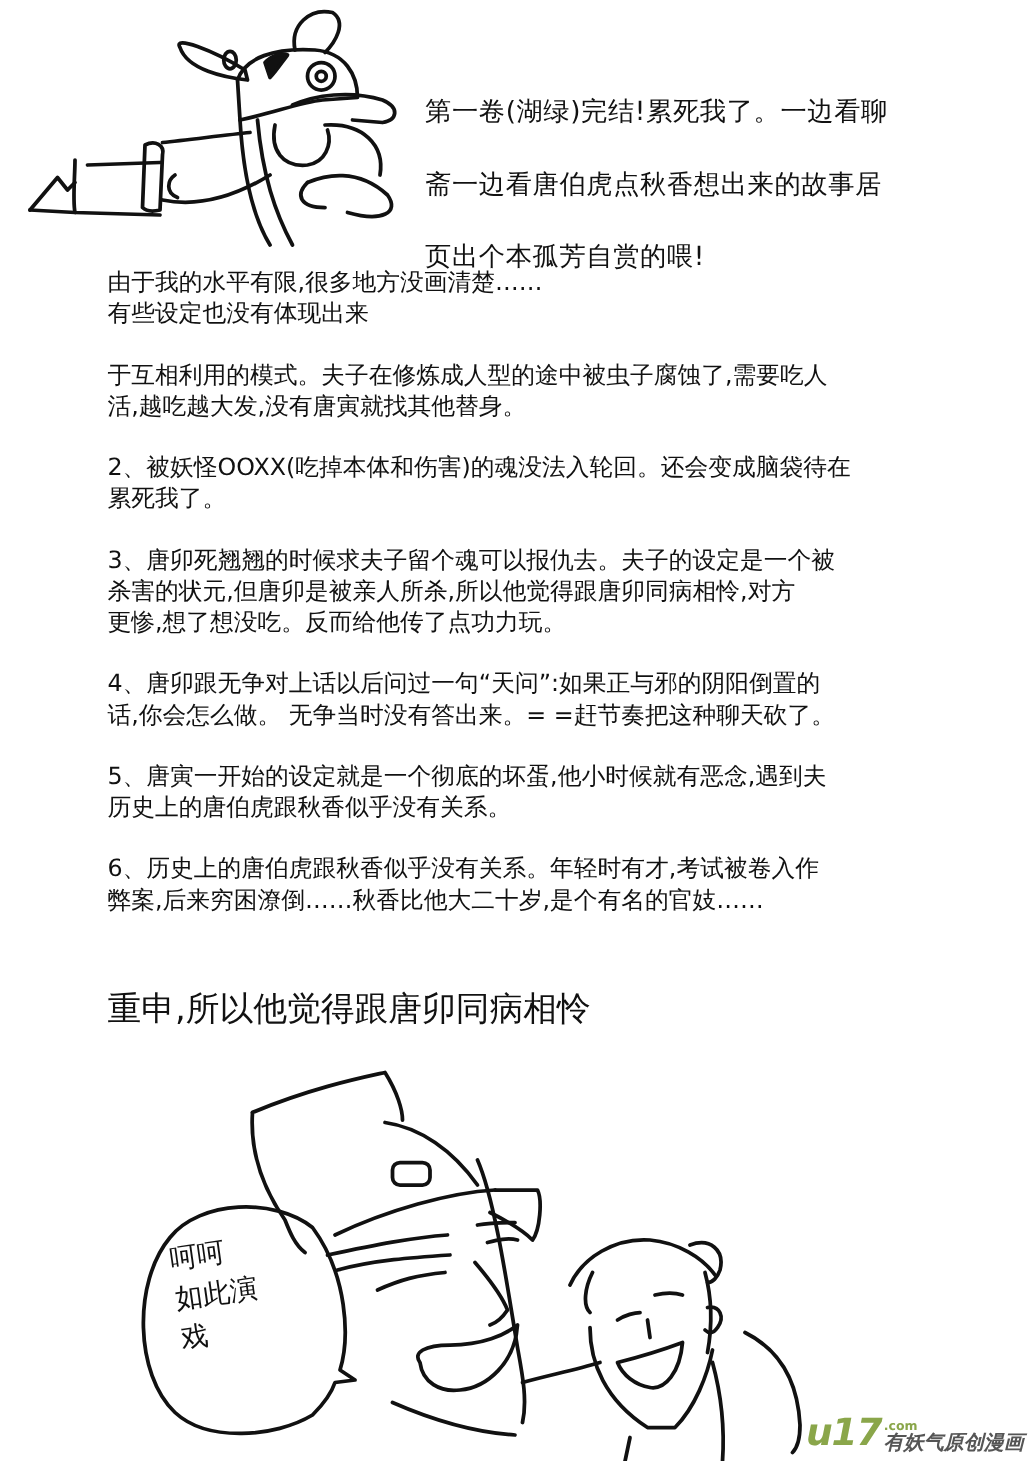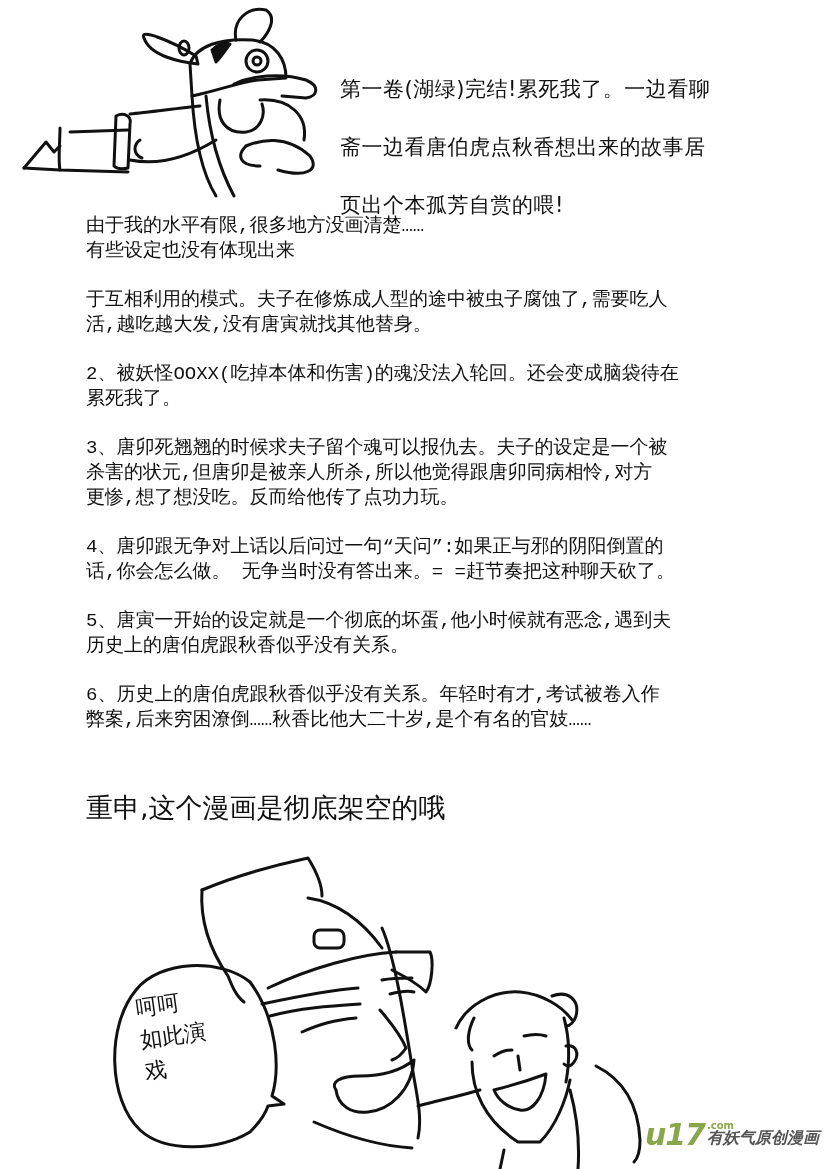--- a/index.html
+++ b/index.html
@@ -2,28 +2,28 @@
 <html><head>
 <meta charset="utf-8">
 <style>
   html, body { margin: 0; padding: 0; background: #ffffff; }
   body { width: 827px; height: 1169px; position: relative; overflow: hidden;
          font-family: "DejaVu Sans", sans-serif; color: #111; }
   .abs { position: absolute; }
   .intro { left: 340px; top: 48px; width: 440px; font-size: 21px; line-height: 34px; letter-spacing: 0.5px; }
   .intro div { white-space: nowrap; margin-top: 24px; }
   .notes { left: 86px; top: 214px; width: 700px; font-size: 19px; line-height: 25px; }
-  .notes .line { white-space: nowrap; font-family: Liberation Mono, monospace; }
+  .notes .line { white-space: nowrap; }
   .notes .para { margin-bottom: 24px; }
   .reiterate { left: 86px; top: 790px; font-size: 27px; line-height: 36px; white-space: nowrap; }
   svg.sketch { position: absolute; overflow: visible; }
   svg.sketch path, svg.sketch ellipse, svg.sketch rect { fill: none; stroke: #111; stroke-width: 3; stroke-linecap: round; stroke-linejoin: round; }
   .bubble-text { left: 140px; top: 985px; width: 110px; font-size: 22px; line-height: 32px; transform: rotate(-8deg); font-family: "DejaVu Serif", serif; color: #111; }
   .bubble-text div { white-space: nowrap; }
-  .watermark { right: 8px; bottom: 20px; display: flex; }
+  .watermark { right: 8px; bottom: 8px; display: flex; align-items: flex-end; }
   .wm-logo { font-family: "DejaVu Sans", sans-serif; font-weight: bold; font-style: italic; font-size: 30px; color: #8aa64a; letter-spacing: -1px; line-height: 28px; }
   .wm-right { display: flex; flex-direction: column; margin-left: 2px; }
   .wm-dom { font-size: 10px; color: #8aa64a; font-weight: bold; line-height: 10px; }
   .wm-slogan { font-size: 16px; color: #555; font-weight: bold; font-style: italic; line-height: 14px; }
 </style>
 </head>
 <body>
 
 <svg class="sketch" style="left:20px; top:0px;" width="320" height="200" viewBox="0 0 320 200">
 
@@ -86,21 +86,21 @@
   <div class="para">
     <div class="line">5、唐寅一开始的设定就是一个彻底的坏蛋,他小时候就有恶念,遇到夫</div>
     <div class="line">历史上的唐伯虎跟秋香似乎没有关系。</div>
   </div>
   <div class="para">
     <div class="line">6、历史上的唐伯虎跟秋香似乎没有关系。年轻时有才,考试被卷入作</div>
     <div class="line">弊案,后来穷困潦倒……秋香比他大二十岁,是个有名的官妓……</div>
   </div>
 </div>
 
-<div class="abs reiterate">重申,这个漫画是彻底架空的哦</div>
+<div class="abs reiterate">重申,所以他觉得跟唐卯同病相怜</div>
 
 <svg class="sketch" style="left:100px; top:850px;" width="560" height="319" viewBox="0 0 560 319">
 
   <path d="M150 132 C120 108 60 110 36 140 C6 176 8 250 40 280 C66 304 120 300 150 282 C160 272 166 262 168 256 L184 254 L172 246 C180 220 178 170 150 132 Z"></path>
 
   <path d="M102 40 C150 20 190 12 208 8 C218 24 222 38 222 46"></path>
   <path d="M102 40 C100 70 110 100 128 126 C132 136 136 146 144 152"></path>
   <path d="M208 48 C236 52 262 70 282 98"></path>
   <rect x="214" y="80" width="30" height="18" rx="6"></rect>
   <path d="M168 138 C210 118 260 104 296 102"></path>

